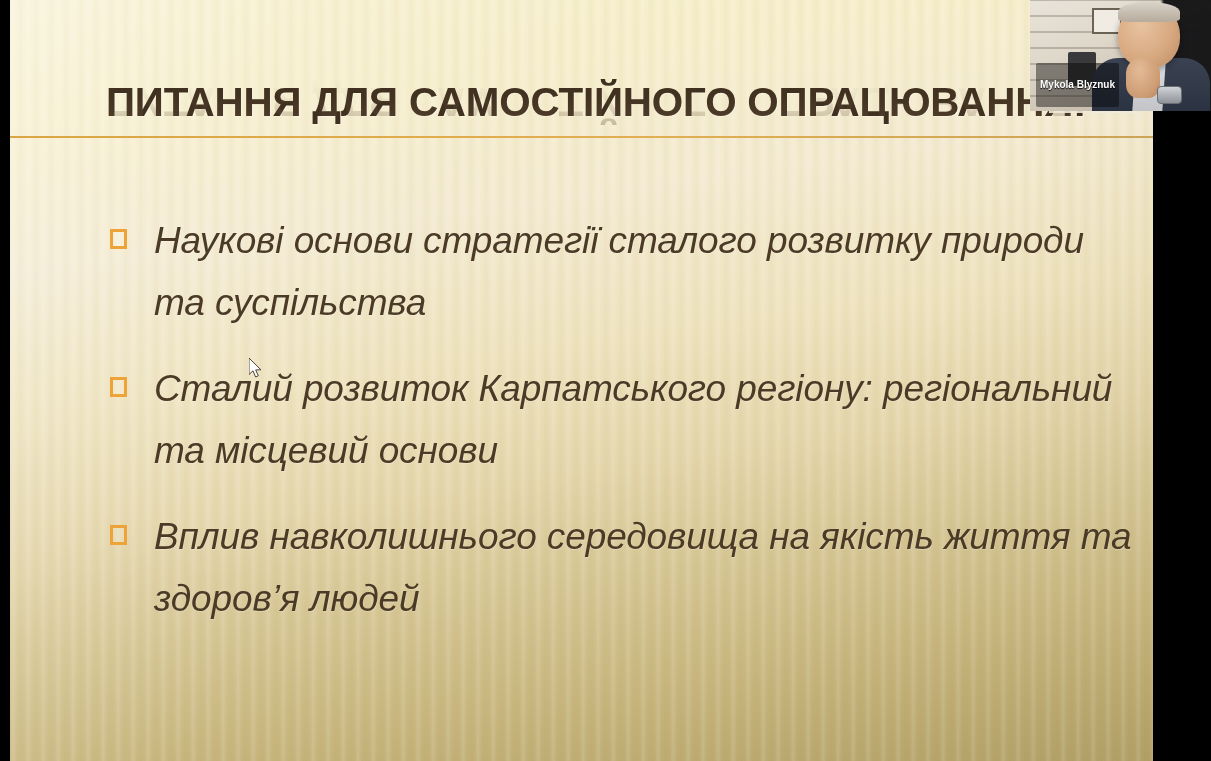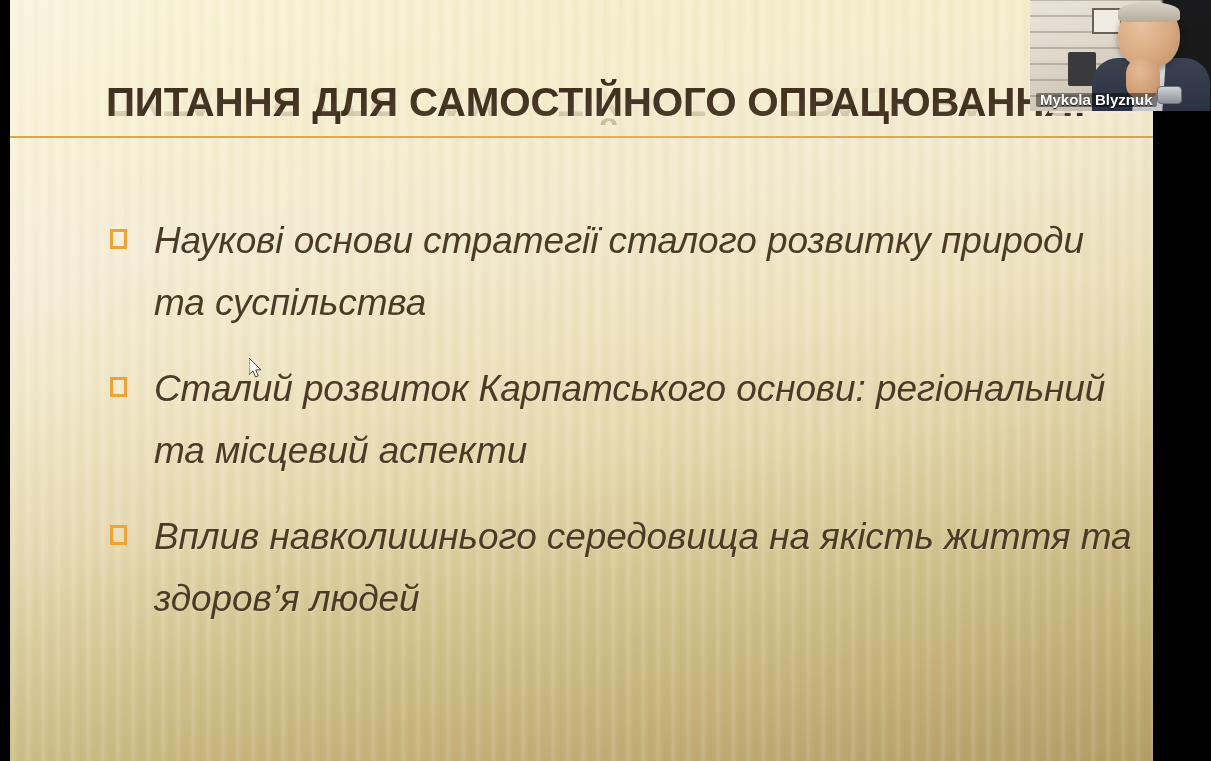--- a/index.html
+++ b/index.html
@@ -256,24 +256,24 @@
     width: 26px;
     height: 22px;
     background: #f0ece3;
     border: 2px solid #6b6256;
   }
   .video-name-plate {
     position: absolute;
     left: 6px;
     bottom: 4px;
     max-width: 120px;
-    padding: 1px 4px;
+    padding: 16px 4px;
     background: rgba(0,0,0,0.42);
     color: #ffffff;
-    font-size: 15px;
+    font-size: 10px;
     line-height: 12px;
     font-weight: 700;
     white-space: nowrap;
     text-shadow: 0 1px 1px rgba(0,0,0,.9);
     border-radius: 2px;
   }
 
   
   .video-underbar {
     position: absolute;
@@ -325,21 +325,21 @@
     </div>
     <div class="title-rule"></div>
 
     <ul class="bullets">
       <li class="bullet-item">
         <span class="bullet-marker"></span>
         <span class="bullet-text">Наукові основи стратегії сталого розвитку природи та суспільства</span>
       </li>
       <li class="bullet-item">
         <span class="bullet-marker"></span>
-        <span class="bullet-text">Сталий розвиток Карпатського основи: регіональний та місцевий аспекти</span>
+        <span class="bullet-text">Сталий розвиток Карпатського регіону: регіональний та місцевий основи</span>
       </li>
       <li class="bullet-item">
         <span class="bullet-marker"></span>
         <span class="bullet-text">Вплив навколишнього середовища на якість життя та здоров’я людей</span>
       </li>
     </ul>
 
   </div>
 
   <div class="letterbox-left"></div>

